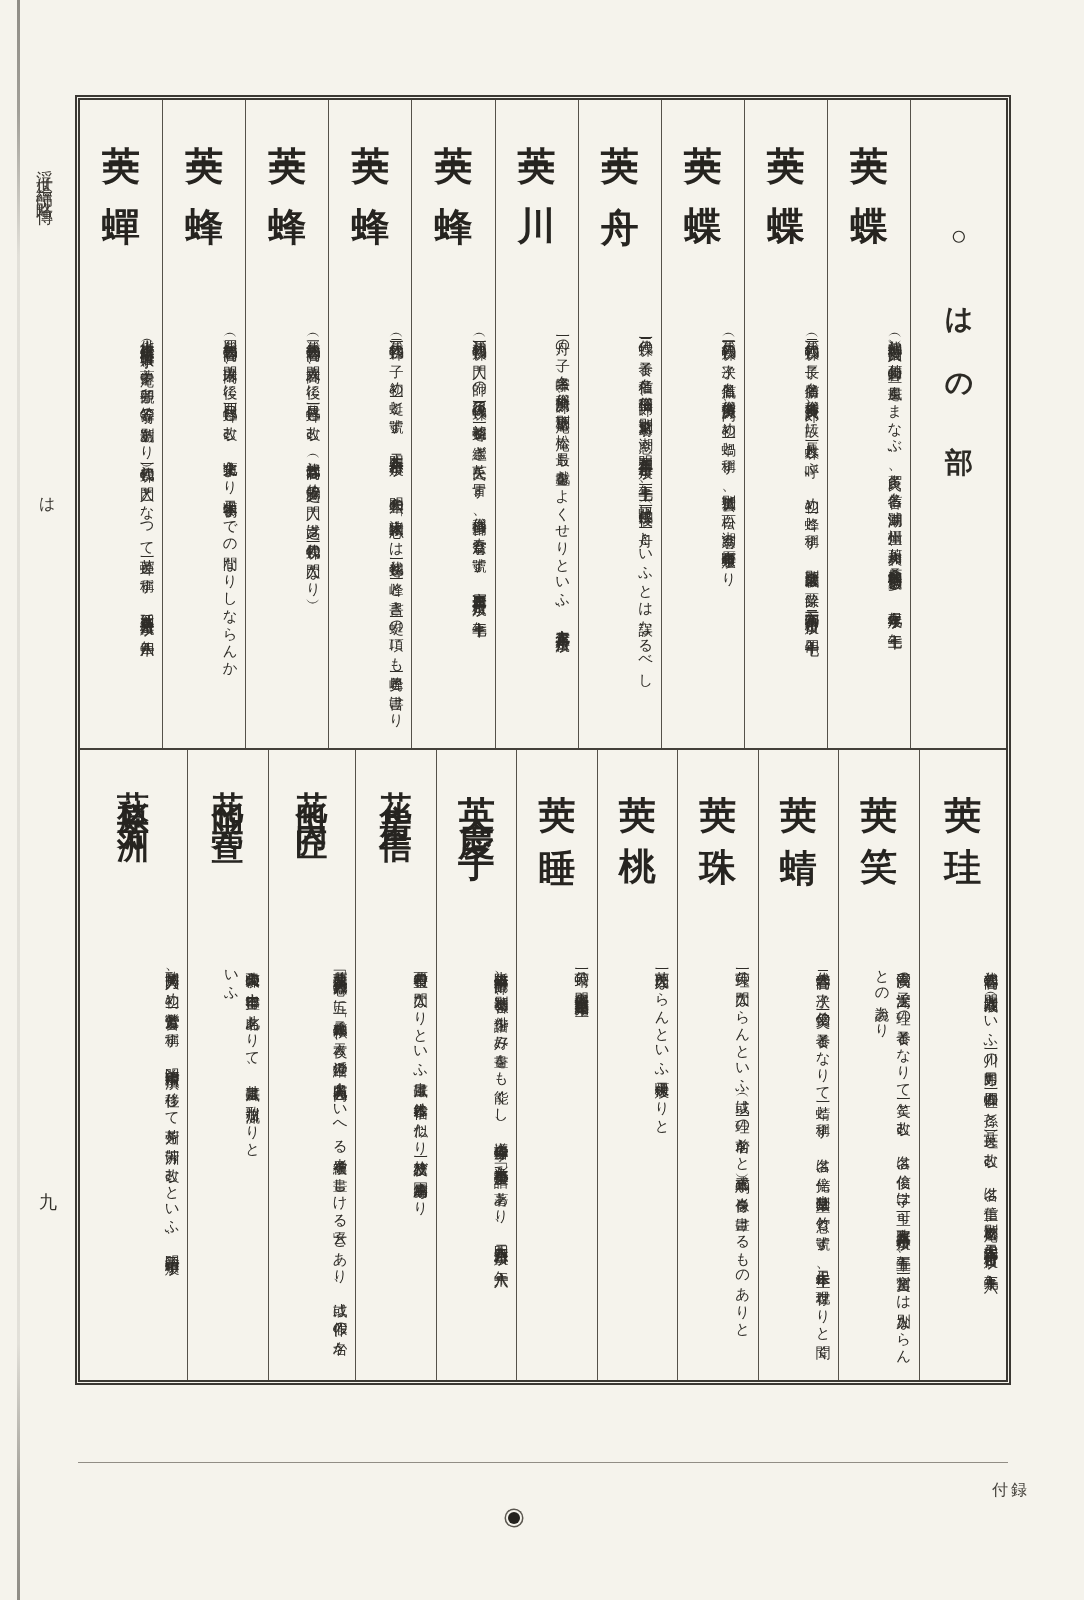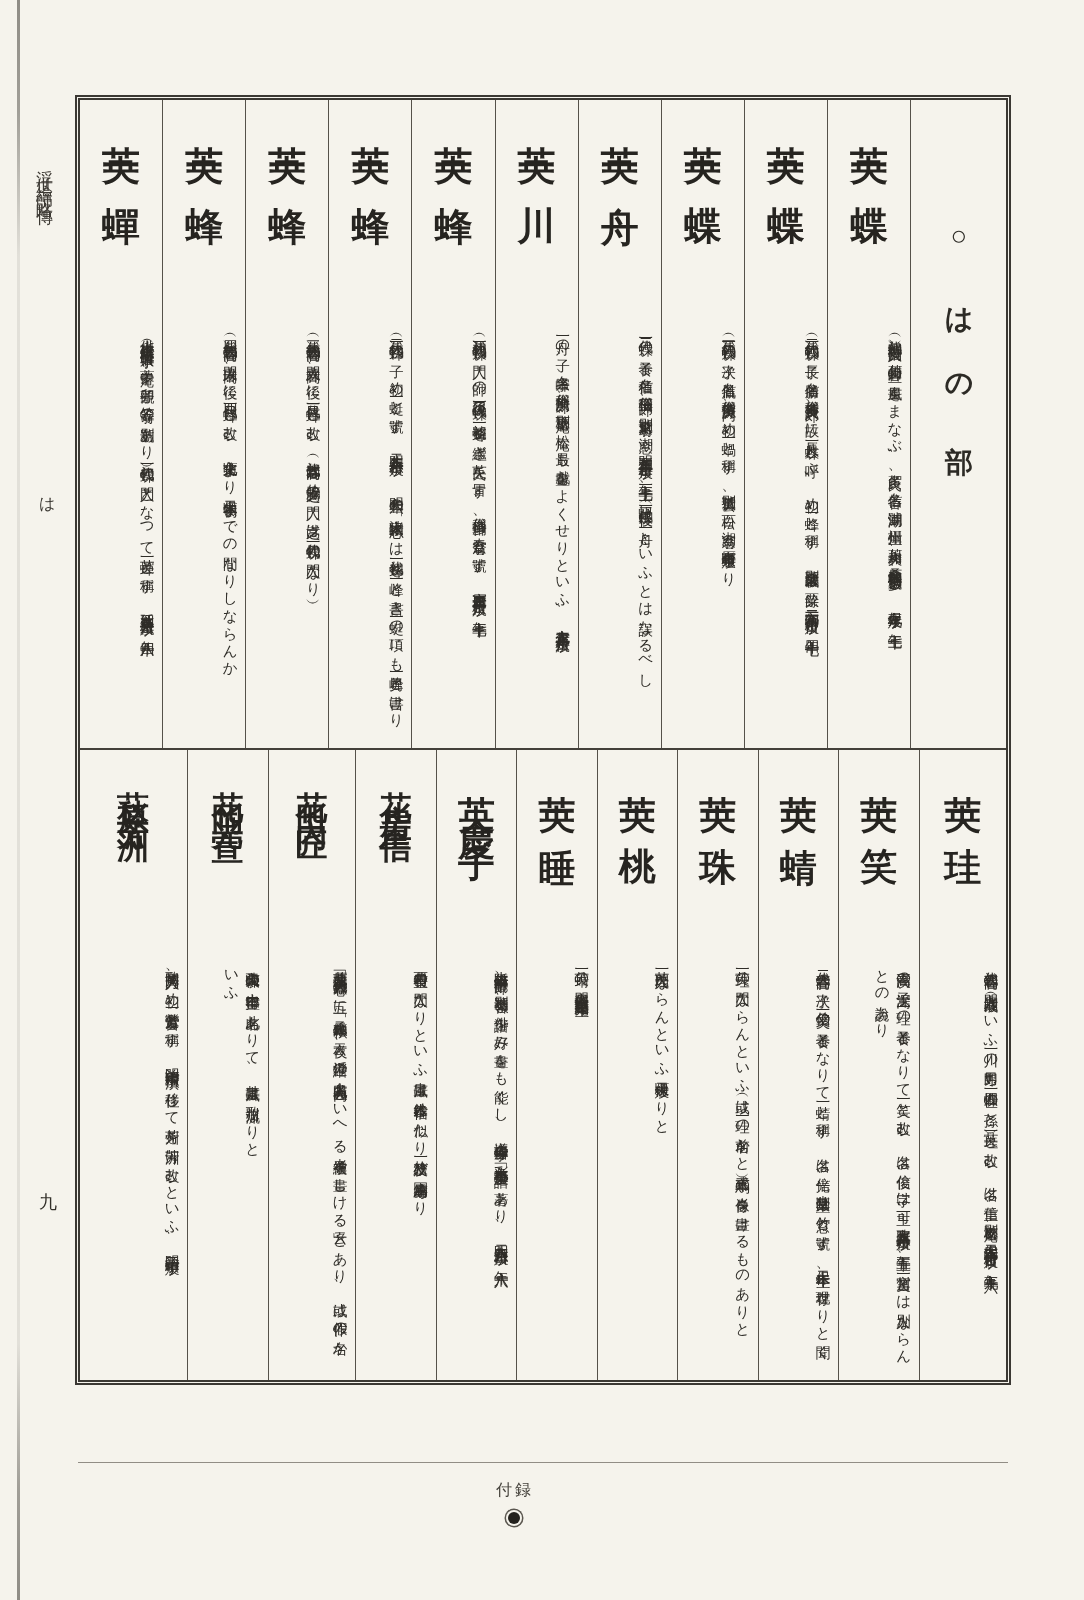--- a/index.html
+++ b/index.html
@@ -70,21 +70,21 @@
     position:absolute;left:39px;top:494px;font-size:16px;color:#3c3933;
   }
   .page-number{
     position:absolute;left:39px;top:1190px;font-size:18px;color:#33302a;
   }
   .footer-rule{
     position:absolute;left:78px;top:1462px;width:930px;height:1px;
     background:#918d85;
   }
   .footer-label{
-    position:absolute;left:0;top:1480px;width:1030px;text-align:center;
+    position:absolute;left:0;top:1480px;width:1030px;text-align:right;
     font-size:16px;letter-spacing:3px;color:#45423c;
   }
   .footer-dot{
     position:absolute;left:508px;top:1512px;width:12px;height:12px;
     border-radius:50%;background:#24221e;
     box-shadow:0 0 0 2px #f5f3ec,0 0 0 3.5px #5a564f;
   }
 </style>
 </head>
 <body>

